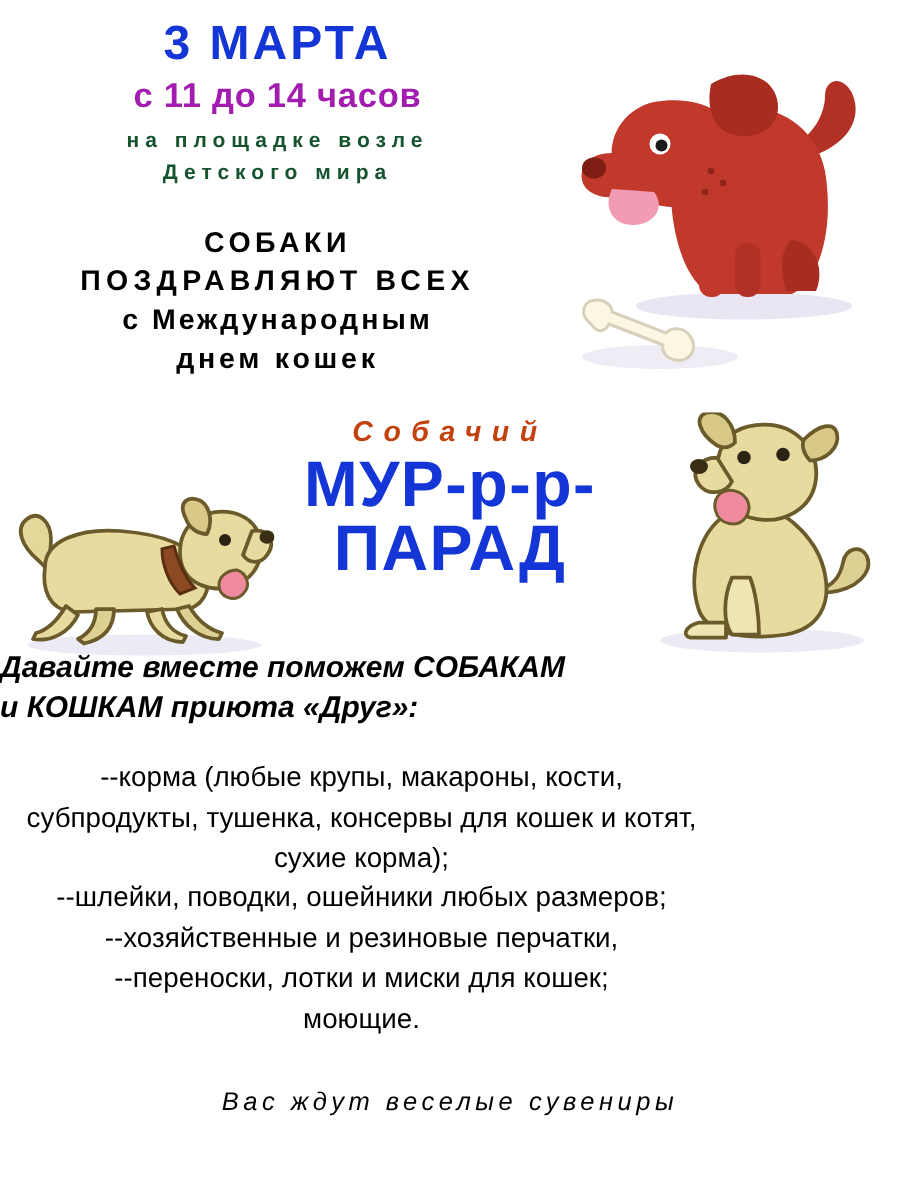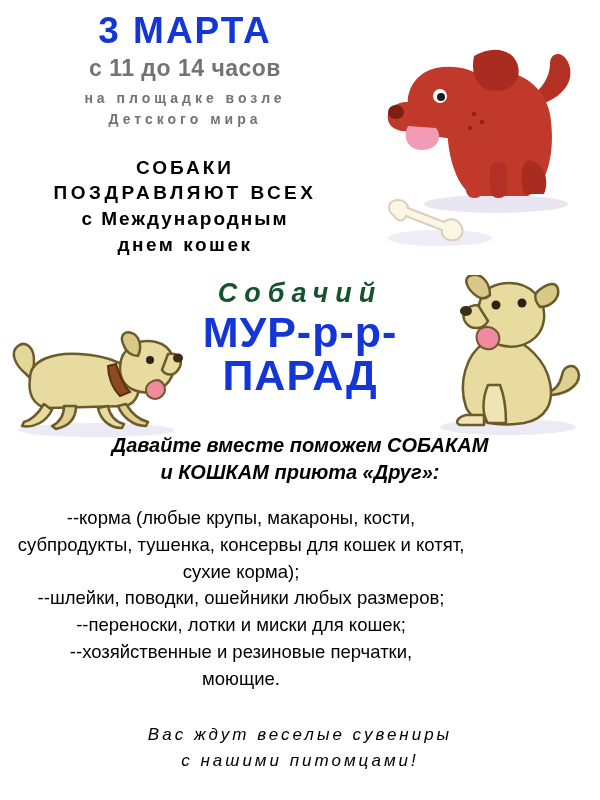--- a/index.html
+++ b/index.html
@@ -24,38 +24,38 @@
 
   
   .top-block {
     position: absolute;
     top: 8px;
     left: 0;
     width: 370px;
     text-align: center;
   }
   .date-line {
-    font-size: 37px;
+    font-size: 32px;
     font-weight: bold;
     color: #1436d6;
     letter-spacing: 2px;
     line-height: 1.05;
     margin-top: 4px;
   }
   .time-line {
     font-size: 23px;
     font-weight: bold;
-    color: #737373;
+    color: #a21caf;
     letter-spacing: 0.5px;
     margin-top: 4px;
   }
   .place-line {
     font-size: 14px;
     font-weight: bold;
-    color: #737373;
+    color: #14532d;
     letter-spacing: 4px;
     line-height: 1.5;
     margin-top: 6px;
   }
   .greet {
     font-size: 19px;
     font-weight: bold;
     letter-spacing: 3px;
     line-height: 1.35;
     margin-top: 25px;
@@ -66,42 +66,42 @@
 
   
   .parade-block {
     position: absolute;
     top: 278px;
     left: 0;
     width: 600px;
     text-align: center;
   }
   .parade-sub {
-    font-size: 27px;
+    font-size: 19px;
     font-weight: bold;
     font-style: italic;
-    color: #14532d;
+    color: #c2410c;
     letter-spacing: 7px;
     margin-bottom: 2px;
   }
   .parade-main {
     font-size: 43px;
     font-weight: bold;
     color: #1436d6;
     line-height: 1.0;
     letter-spacing: 1px;
   }
 
   
   .cta {
     position: absolute;
     top: 432px;
     left: 0;
     width: 600px;
-    text-align: center;
+    text-align: left;
     font-size: 20px;
     font-weight: bold;
     font-style: italic;
     line-height: 1.35;
   }
 
   
   .needs {
     position: absolute;
     top: 505px;
@@ -255,23 +255,22 @@
   <div class="cta">
     <div>Давайте вместе поможем СОБАКАМ</div>
     <div>и КОШКАМ  приюта «Друг»:</div>
   </div>
 
   <div class="needs">
     <div>--корма (любые крупы, макароны, кости,</div>
     <div>субпродукты, тушенка, консервы для кошек и котят,</div>
     <div>сухие корма);</div>
     <div>--шлейки, поводки, ошейники любых размеров;</div>
+    <div>--хозяйственные и резиновые перчатки,</div>
     <div>--переноски, лотки и миски для кошек;</div>
-    <div>--хозяйственные и резиновые перчатки,</div>
     <div>моющие.</div>
   </div>
 
   <div class="footer">
     <div>Вас  ждут  веселые  сувениры</div>
-    <div>с   нашими  питомцами!</div>
   </div>
 
 </div>
 
 </body></html>

